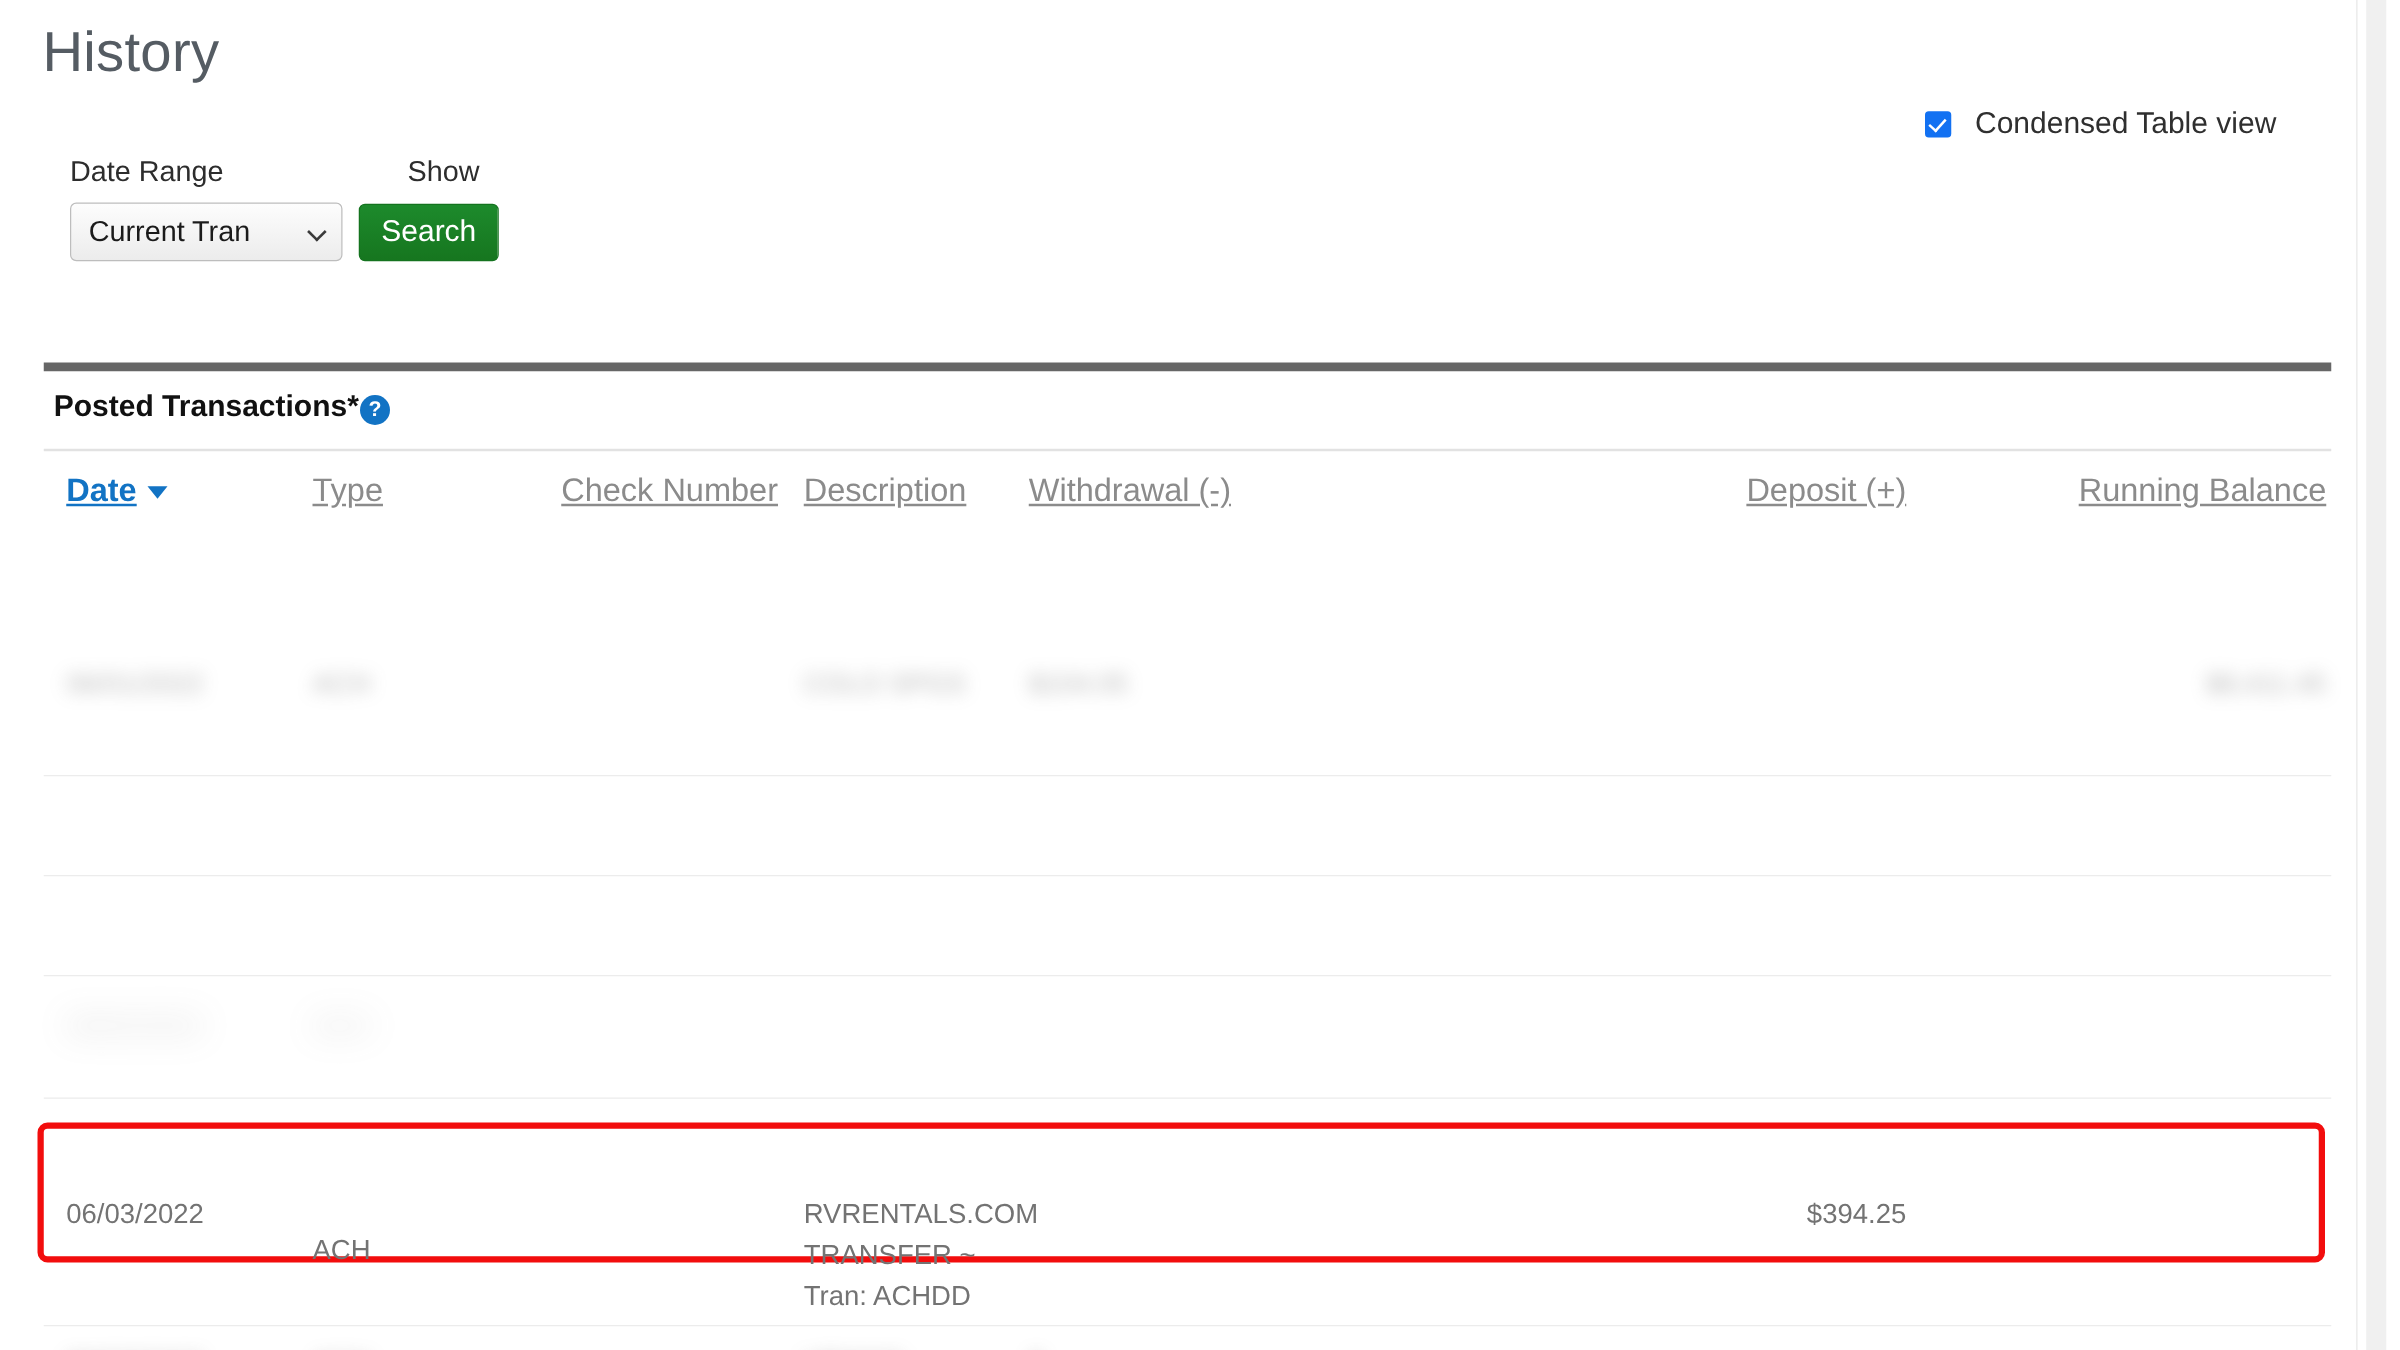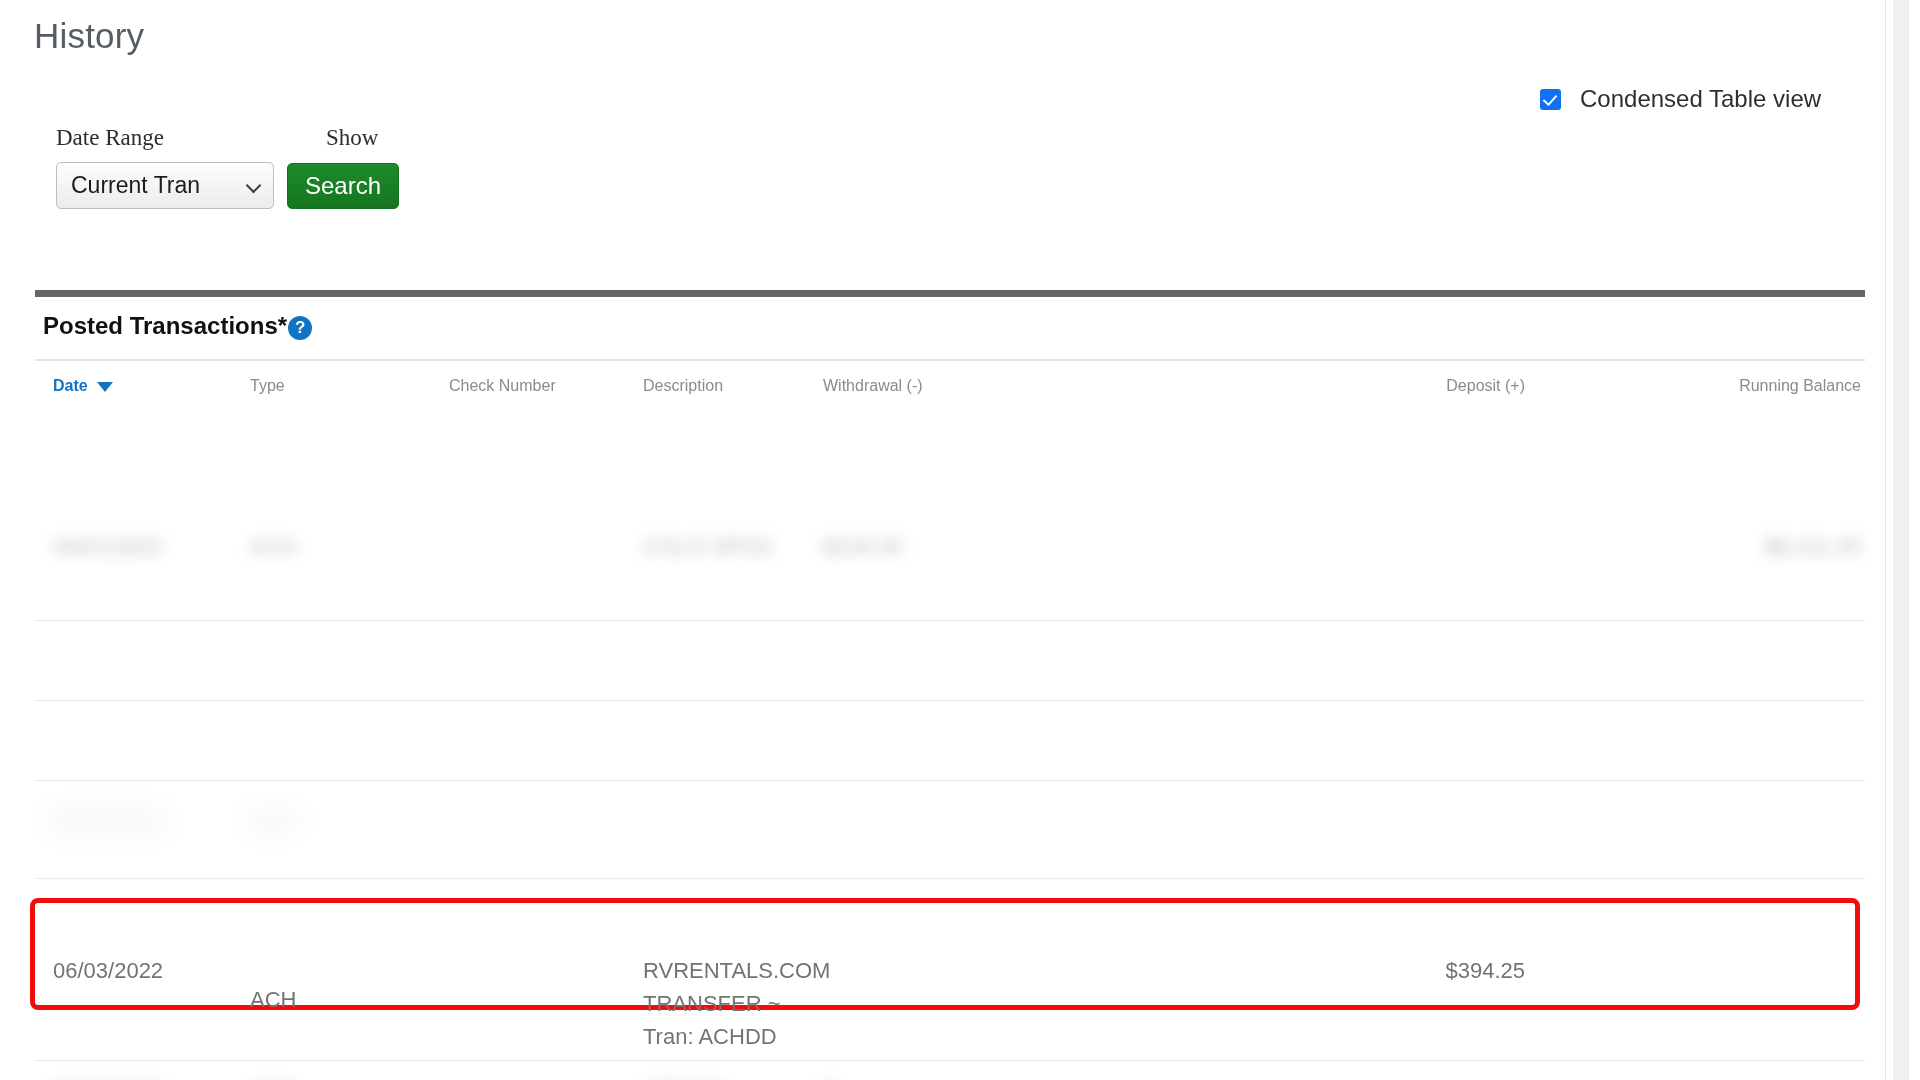--- a/index.html
+++ b/index.html
@@ -29,21 +29,21 @@
     position: absolute;
     top: 0; left: 1885px;
     width: 1px; height: 1080px;
     background: #e8e8e8;
   }
 
   
   .page-title {
     position: absolute;
     left: 34px; top: 16px;
-    font-size: 35px;
+    font-size: 45px;
     font-weight: 400;
     color: #555c63;
     letter-spacing: 0.2px;
   }
 
   
   .condensed-wrap {
     position: absolute;
     left: 1540px; top: 85px;
     display: flex;
@@ -76,21 +76,20 @@
   
   .filters { position: absolute; left: 56px; top: 123px; }
   .filter-row-labels {
     display: flex;
     align-items: flex-end;
     height: 28px;
   }
   .flabel {
     font-size: 23px;
     color: #2d2d2d;
-    font-family: Liberation Serif, serif;
   }
   .flabel.a { width: 230px; }
   .flabel.b { width: 220px; margin-left: 40px; }
 
   .filter-row-controls {
     display: flex;
     align-items: center;
     margin-top: 11px;
   }
   .select {
@@ -181,23 +180,24 @@
     left: 35px; top: 362px;
     width: 1830px;
   }
   .thead {
     position: relative;
     height: 58px;
   }
   .th {
     position: absolute;
     top: 15px;
-    font-size: 16px;
+    font-size: 26px;
     color: #8b8b8b;
     white-space: nowrap;
+    text-decoration: underline;
   }
   .th.sortable {
     color: #1273c4;
     font-weight: bold;
     cursor: pointer;
   }
   .sort-caret {
     display: inline-block;
     margin-left: 9px;
     width: 0; height: 0;

